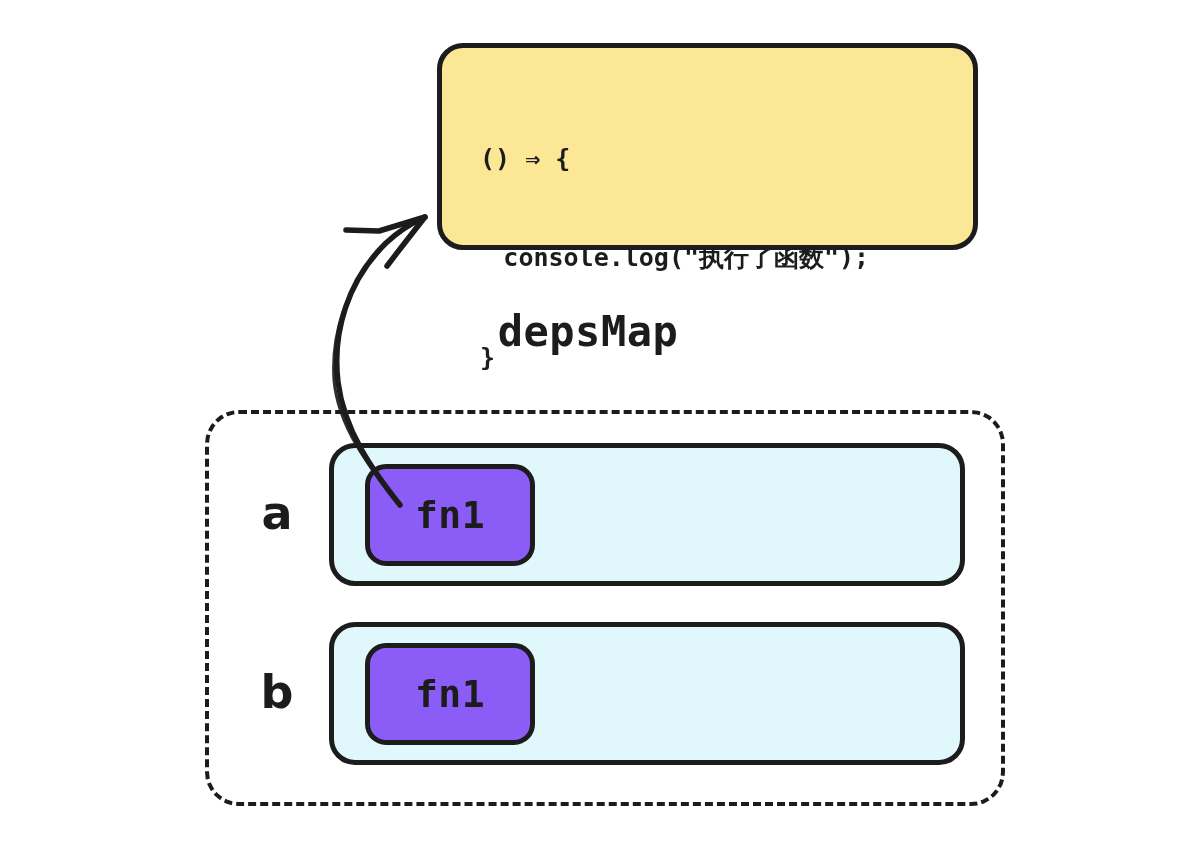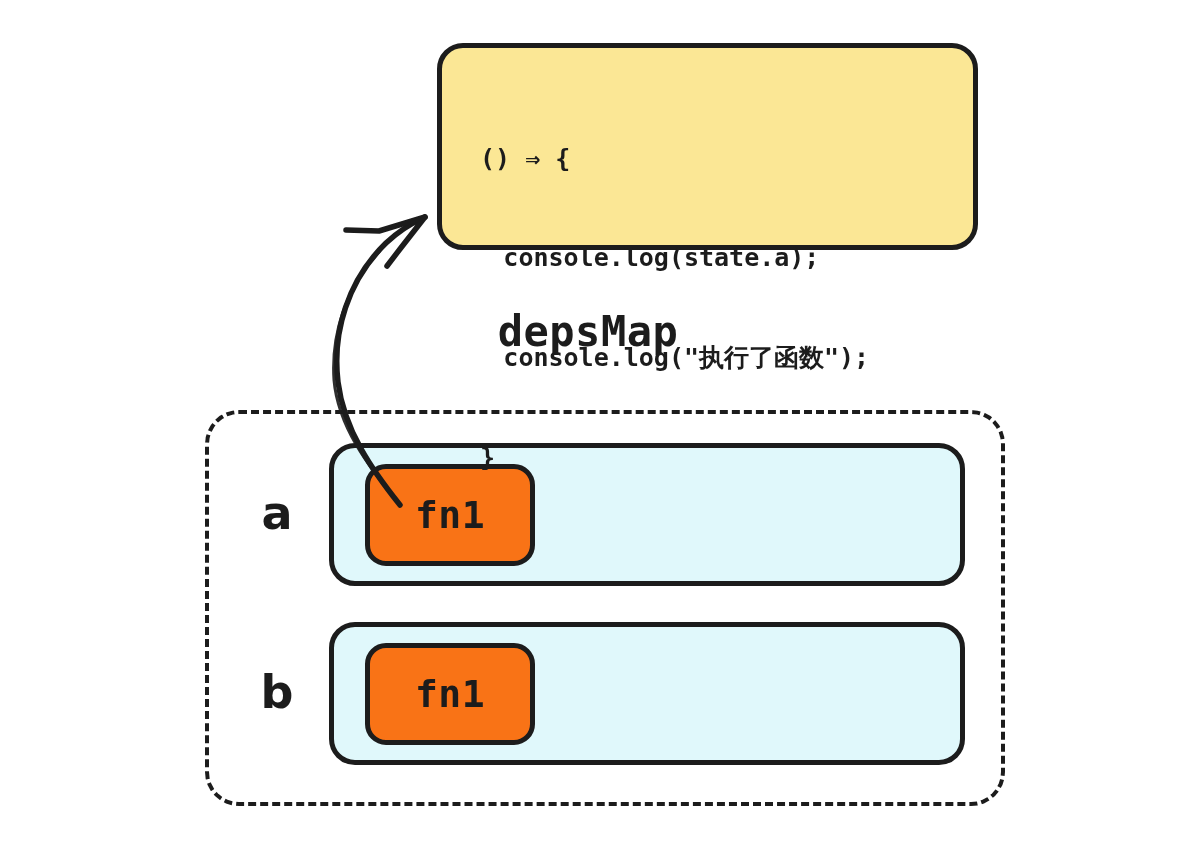--- a/index.html
+++ b/index.html
@@ -114,21 +114,21 @@
     box-sizing: border-box;
     display: flex;
     align-items: center;
     padding-left: 31px;
     position: relative;
   }
 
   .fn-chip {
     width: 170px;
     height: 102px;
-    background: #f97316;
+    background: #8b5cf6;
     border: 5px solid #1c1c1c;
     border-radius: 21px;
     box-sizing: border-box;
     display: flex;
     align-items: center;
     justify-content: center;
     font-family: "DejaVu Sans Mono", "Liberation Mono", monospace;
     font-size: 38px;
     font-weight: 700;
     color: #1c1c1c;
@@ -147,21 +147,20 @@
   }
 </style>
 </head>
 <body>
 
 <div id="canvas">
 
   <div class="code-card">
     <div class="code-body">
       <span class="code-line">() ⇒ {</span>
-      <span class="code-line indent">console.log(state.a);</span>
       <span class="code-line indent">console.log("执行了函数");</span>
       <span class="code-line">}</span>
     </div>
   </div>
 
   <div class="map-title">depsMap</div>
 
   <div class="deps-container"></div>
 
   <div class="entry-row row-a">

